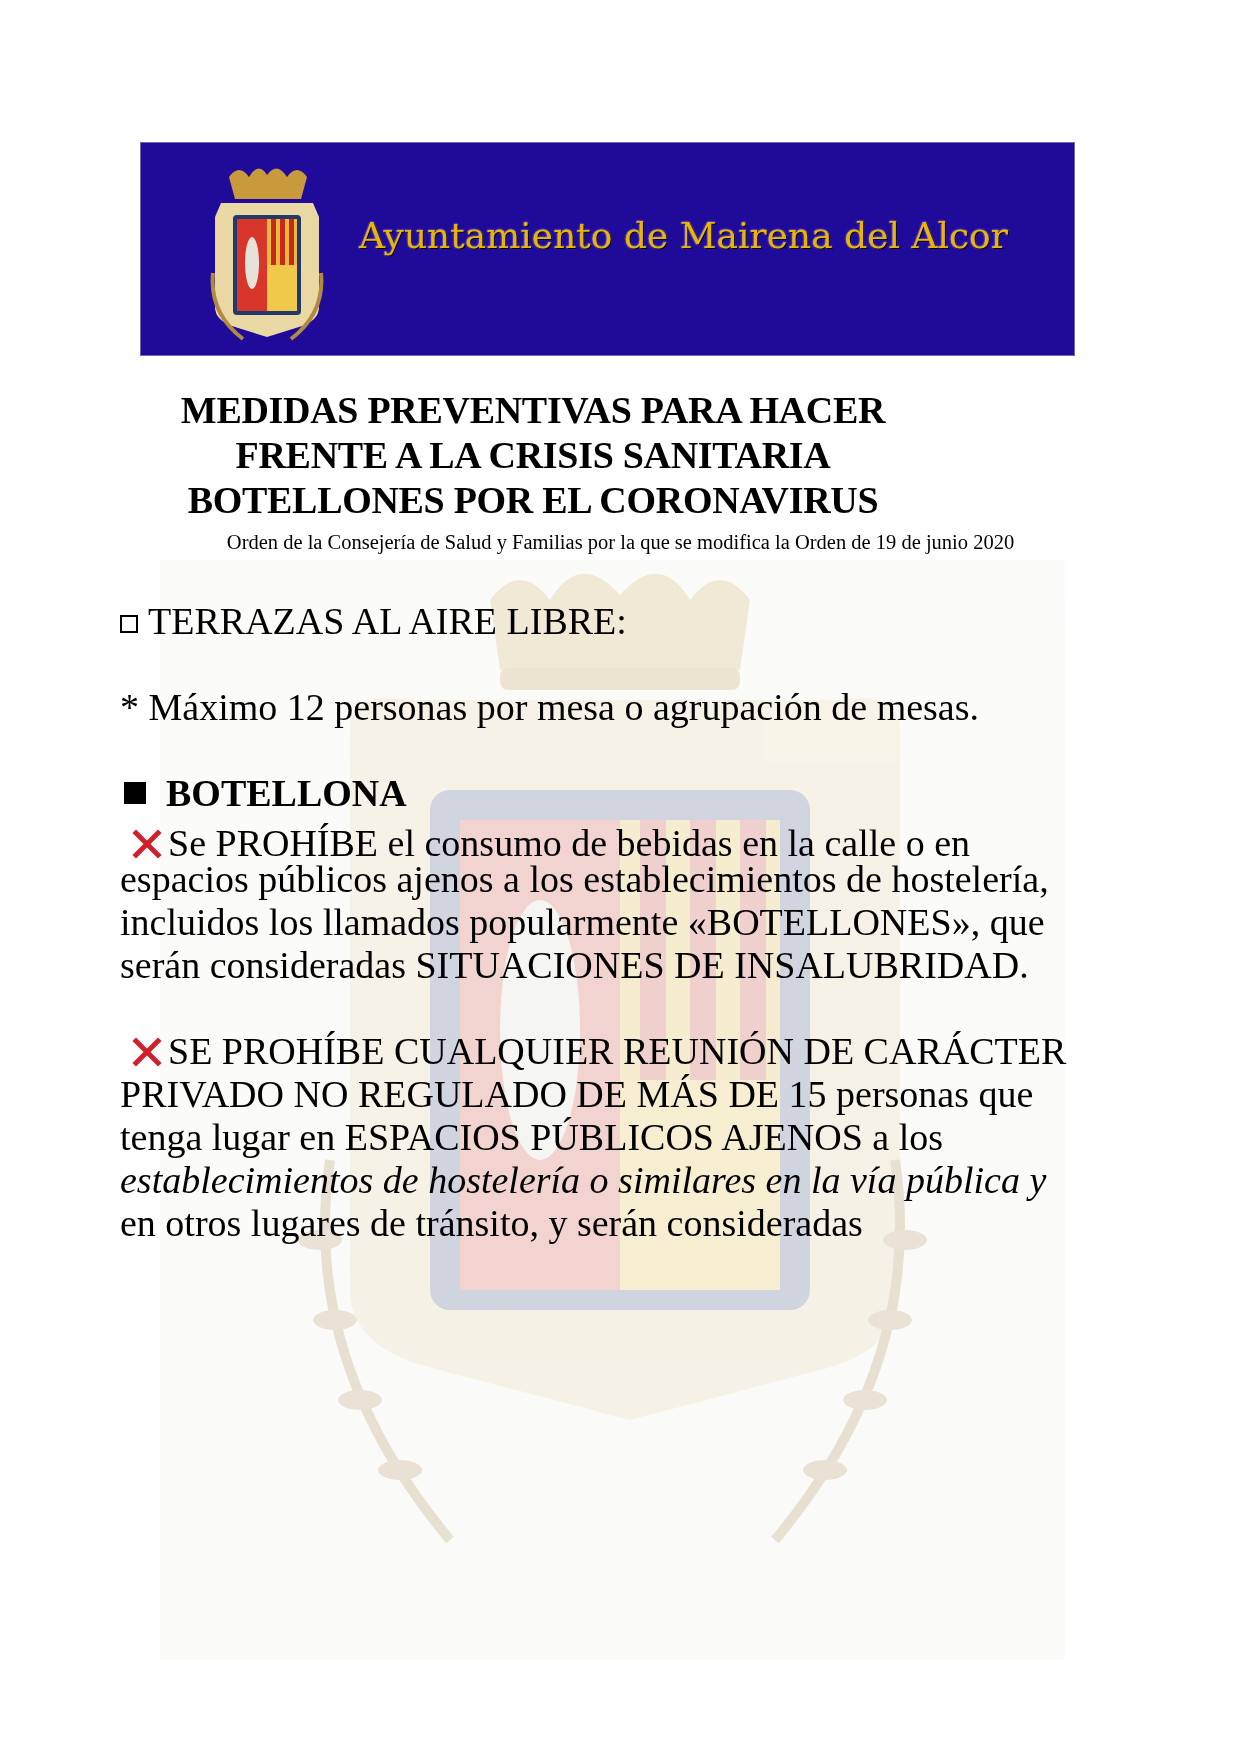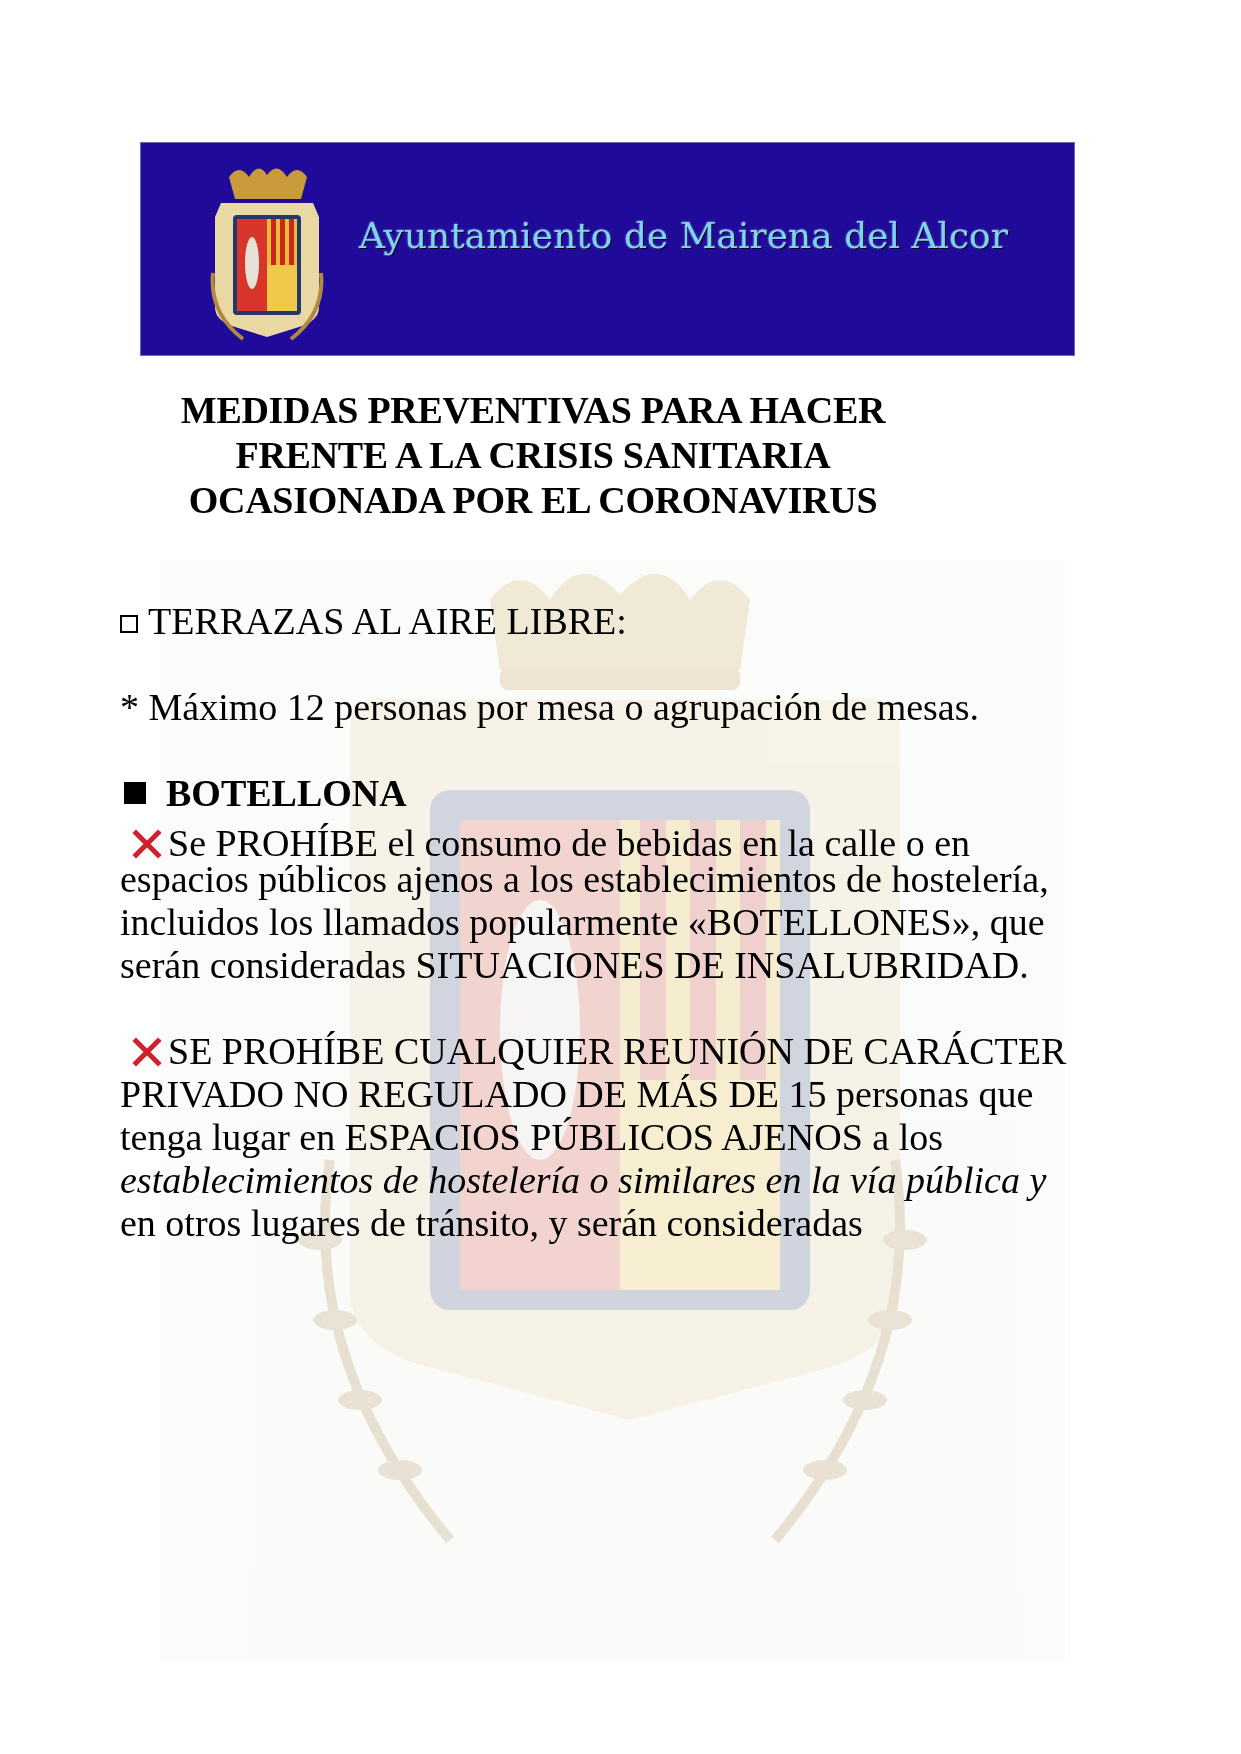--- a/index.html
+++ b/index.html
@@ -21,21 +21,21 @@
     .banner {
       position: absolute; left: 140px; top: 142px; width: 935px; height: 214px;
       background: #1f0a9a;
       border: 1px solid #6d6ab8;
       box-sizing: border-box;
     }
     .banner-crest { position: absolute; left: 66px; top: 20px; width: 120px; height: 180px; }
     .banner-title {
       position: absolute; left: 218px; top: 72px;
       font-family: "DejaVu Serif", "Liberation Serif", serif;
-      font-size: 36px; color: #7dd3fc; letter-spacing: 0px;
+      font-size: 36px; color: #eab308; letter-spacing: 0px;
       text-shadow: 1px 1px 1px #000, 0 0 2px #c9c4ff;
       white-space: nowrap;
     }
 
     .heading {
       position: absolute; left: 0; width: 1066px; text-align: center;
       font-family: "Liberation Serif", serif; font-weight: bold;
       font-size: 38px; line-height: 45px; letter-spacing: -0.3px;
     }
     .heading.l1 { top: 388px; }
@@ -113,21 +113,22 @@
       <rect x="60" y="102" width="30" height="46" fill="#f0c84a"></rect>
       <ellipse cx="45" cy="100" rx="7" ry="26" fill="#e6e2d8"></ellipse>
       <path d="M6 110 q-4 40 30 66" stroke="#b08a40" stroke-width="4" fill="none"></path>
       <path d="M114 110 q4 40 -30 66" stroke="#b08a40" stroke-width="4" fill="none"></path>
     </svg>
     <div class="banner-title">Ayuntamiento de Mairena del Alcor</div>
   </div>
 
   <div class="heading l1">MEDIDAS PREVENTIVAS PARA HACER</div>
   <div class="heading l2">FRENTE A LA CRISIS SANITARIA</div>
-  <div class="heading l3">OCASIONADA POR EL CORONAVIRUS</div>
+  <div class="heading l3">BOTELLONES POR EL CORONAVIRUS</div>
+  <div class="subheading">Orden de la Consejería de Salud y Familias por la que se modifica la Orden de 19 de junio 2020</div>
 
   <div class="body-text" style="top:600px;">
     <span class="sq-outline"></span><span>TERRAZAS AL AIRE LIBRE:</span>
   </div>
   <div class="body-text" style="top:686px;">* Máximo 12 personas por mesa o agrupación de mesas.</div>
 
   <div class="body-text bold" style="top:772px;">
     <span class="sq-solid"></span><span>BOTELLONA</span>
   </div>
 

